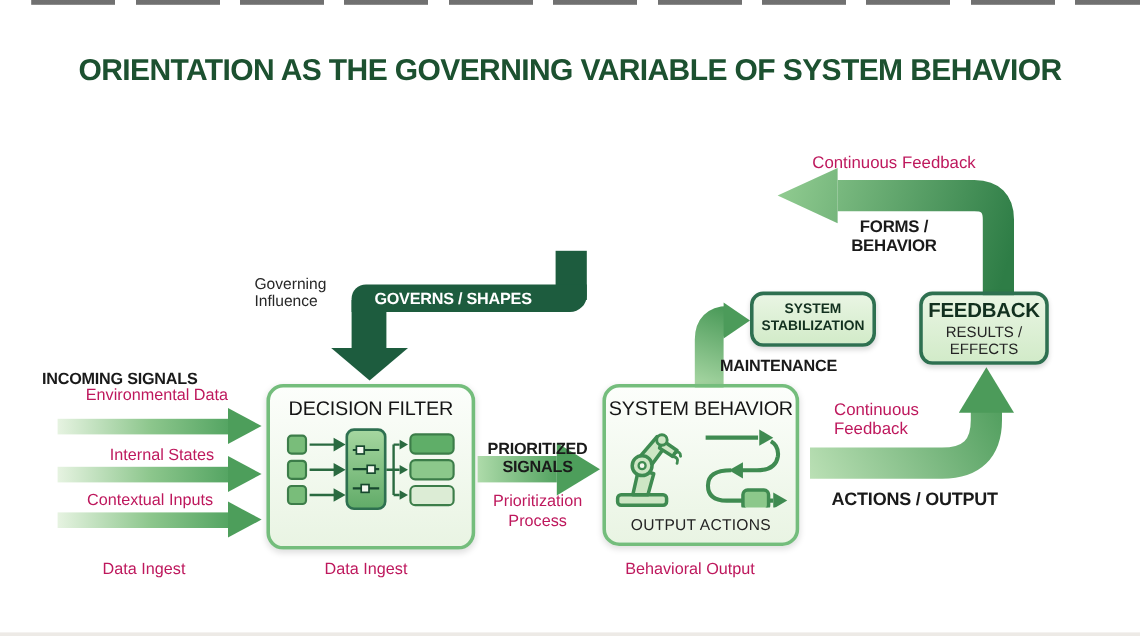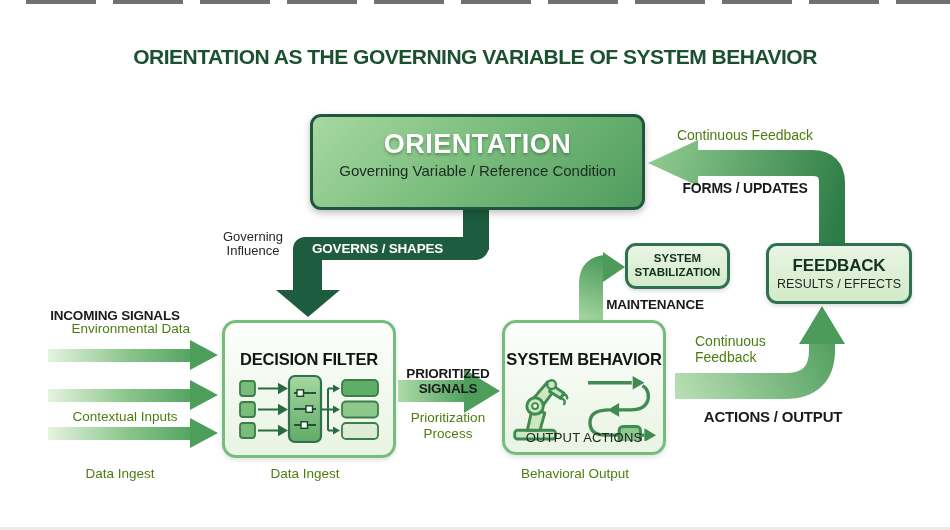--- a/index.html
+++ b/index.html
@@ -9,66 +9,66 @@
     font-family:"Liberation Sans","DejaVu Sans",sans-serif;
     color:#222;
   }
   .abs{position:absolute;}
   
   #top-strip{left:26px;top:0;width:924px;height:4px;
     background:repeating-linear-gradient(to right,#4d4d4d 0 70px,transparent 70px 87px);opacity:.8;}
   #bottom-strip{left:0;bottom:0;width:950px;height:3px;background:#edeae6;}
 
   #main-title{left:0;top:45px;width:950px;text-align:center;
-    font-size:21px;font-weight:bold;letter-spacing:-0.5px;color:#1c5130;}
+    font-size:25px;font-weight:bold;letter-spacing:-0.5px;color:#1c5130;}
 
   
   #orientation-box{left:310px;top:114px;width:335px;height:96px;box-sizing:border-box;
     border:3px solid #20573c;border-radius:11px;
     background:linear-gradient(135deg,#a7d8a2 0%,#7cbe7e 45%,#4f9c5e 100%);
     box-shadow:0 3px 7px rgba(0,0,0,.25);text-align:center;}
   #orientation-box .t{margin-top:12px;font-size:27px;font-weight:bold;color:#ffffff;
     letter-spacing:.5px;text-shadow:0 2px 3px rgba(0,0,0,.28);}
   #orientation-box .s{margin-top:2px;font-size:15px;color:#1d2a21;}
 
   
   .dark{background:#1d5c3e;}
   #gov-stem{left:463px;top:209px;width:26px;height:41px;}
   #gov-hbar{left:293px;top:237px;width:196px;height:23px;border-radius:12px 0 14px 0;}
   #gov-vshaft{left:293px;top:250px;width:29px;height:42px;}
   #gov-head{left:276px;top:290px;width:0;height:0;
     border-left:32px solid transparent;border-right:32px solid transparent;
     border-top:27px solid #1d5c3e;}
   #governs-label{left:312px;top:241px;width:170px;text-align:left;
     font-size:13.5px;font-weight:bold;color:#ffffff;letter-spacing:-0.2px;}
-  #governing-influence{left:212px;top:230px;width:82px;text-align:center;
+  #governing-influence{left:212px;top:230px;width:82px;text-align:left;
     font-size:13px;line-height:1.08;color:#272727;}
 
   
   .proc-box{box-sizing:border-box;border:3px solid #74bd7c;border-radius:14px;
     background:linear-gradient(180deg,#fcfefb 0%,#e9f4e3 100%);
     box-shadow:0 2px 5px rgba(0,0,0,.13);text-align:center;}
-  .proc-box .t{font-size:16.5px;font-weight:bold;color:#151515;letter-spacing:-0.2px;margin-top:27px;}
+  .proc-box .t{font-size:16.5px;font-weight:normal;color:#151515;letter-spacing:-0.2px;margin-top:9px;}
   .proc-box .cap{position:absolute;left:0;right:0;bottom:7px;font-size:13px;color:#232323;letter-spacing:0.2px;}
   #decision-box{left:222px;top:320px;width:174px;height:138px;}
   #behavior-box{left:502px;top:320px;width:164px;height:135px;}
 
   .small-box{box-sizing:border-box;border:3px solid #2e7050;border-radius:11px;
     background:linear-gradient(180deg,#e9f5e3 0%,#d2ebc9 100%);
     box-shadow:0 2px 4px rgba(0,0,0,.15);
     display:flex;flex-direction:column;align-items:center;justify-content:center;text-align:center;}
   #stabilization-box{left:625px;top:243px;width:105px;height:46px;}
   #stabilization-box .t{font-size:11.5px;font-weight:bold;line-height:1.18;color:#12301f;}
-  #feedback-box{left:766px;top:243px;width:146px;height:61px;}
+  #feedback-box{left:766px;top:243px;width:108px;height:61px;}
   #feedback-box .t{font-size:17px;font-weight:bold;color:#12301f;letter-spacing:-0.2px;}
   #feedback-box .s{font-size:12.5px;color:#242424;margin-top:1px;}
 
   
-  .lbl{font-size:13.5px;color:#4d7c0f;}
-  .lbl-b{font-size:13.5px;font-weight:bold;color:#1a1a1a;letter-spacing:-0.2px;text-align:center;}
+  .lbl{font-size:13.5px;color:#be185d;}
+  .lbl-b{font-size:13.5px;font-weight:bold;color:#1a1a1a;letter-spacing:-0.2px;}
   #incoming-header{left:35px;top:308px;width:160px;}
   #sig-label-0{left:40px;top:321px;width:150px;text-align:right;}
   #sig-label-1{left:60px;top:371px;width:150px;text-align:center;}
   #sig-label-2{left:50px;top:409px;width:150px;text-align:center;}
   #ingest-left{left:55px;top:466px;width:130px;text-align:center;}
   #ingest-mid{left:240px;top:466px;width:130px;text-align:center;}
   #behavioral-output{left:495px;top:466px;width:160px;text-align:center;}
   #prioritized-label{left:398px;top:326px;width:100px;text-align:center;line-height:1.12;margin-top:40px;}
   #prioritization-process{left:398px;top:410px;width:100px;text-align:center;line-height:1.18;}
   #maintenance-label{left:600px;top:297px;width:110px;}
@@ -134,34 +134,31 @@
     <polygon points="48,4 48,34 70,19" fill="#4c9b5a"></polygon>
   </svg>
 
   <div class="abs dark" id="gov-stem"></div>
   <div class="abs dark" id="gov-hbar"></div>
   <div class="abs dark" id="gov-vshaft"></div>
   <div class="abs" id="gov-head"></div>
   <div class="abs" id="governs-label">GOVERNS / SHAPES</div>
   <div class="abs lbl" id="governing-influence">Governing Influence</div>
 
-  <div class="abs" id="orientation-box">
-    <div class="t">ORIENTATION</div>
-    <div class="s">Governing Variable / Reference Condition</div>
-  </div>
 
   <div class="abs in-shaft" style="top:349px"></div>
   <div class="abs in-head" style="top:340px"></div>
   <div class="abs in-shaft" style="top:389px"></div>
   <div class="abs in-head" style="top:380px"></div>
   <div class="abs in-shaft" style="top:427px"></div>
   <div class="abs in-head" style="top:418px"></div>
 
   <div class="abs lbl-b" id="incoming-header">INCOMING SIGNALS</div>
   <div class="abs lbl" id="sig-label-0">Environmental Data</div>
+  <div class="abs lbl" id="sig-label-1">Internal States</div>
   <div class="abs lbl" id="sig-label-2">Contextual Inputs</div>
   <div class="abs lbl" id="ingest-left">Data Ingest</div>
 
   <div class="abs proc-box" id="decision-box">
     <div class="t">DECISION FILTER</div>
     <svg style="margin:4px auto 0" width="150" height="72" viewBox="0 0 150 72">
       <defs>
         <linearGradient id="dfPanel" x1="0" y1="0" x2="0" y2="1">
           <stop offset="0" stop-color="#a6d7a0"></stop>
             <stop offset="1" stop-color="#61ab68"></stop>
@@ -256,17 +253,17 @@
     <div class="t">SYSTEM STABILIZATION</div>
   </div>
   <div class="abs lbl-b" id="maintenance-label">MAINTENANCE</div>
 
   <div class="abs small-box" id="feedback-box">
     <div class="t">FEEDBACK</div>
     <div class="s">RESULTS / EFFECTS</div>
   </div>
 
   <div class="abs lbl" id="cf-top">Continuous Feedback</div>
-  <div class="abs lbl-b" id="forms-updates">FORMS / UPDATES</div>
+  <div class="abs lbl-b" id="forms-updates">FORMS / BEHAVIOR</div>
   <div class="abs lbl" id="cf-right">Continuous Feedback</div>
   <div class="abs lbl-b" id="actions-output">ACTIONS / OUTPUT</div>
 
 </div>
 
 </body></html>

